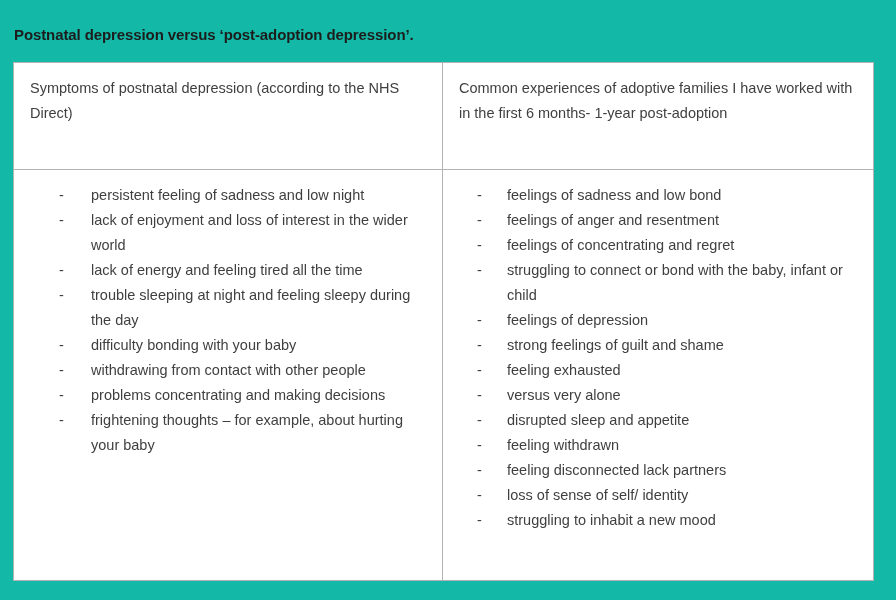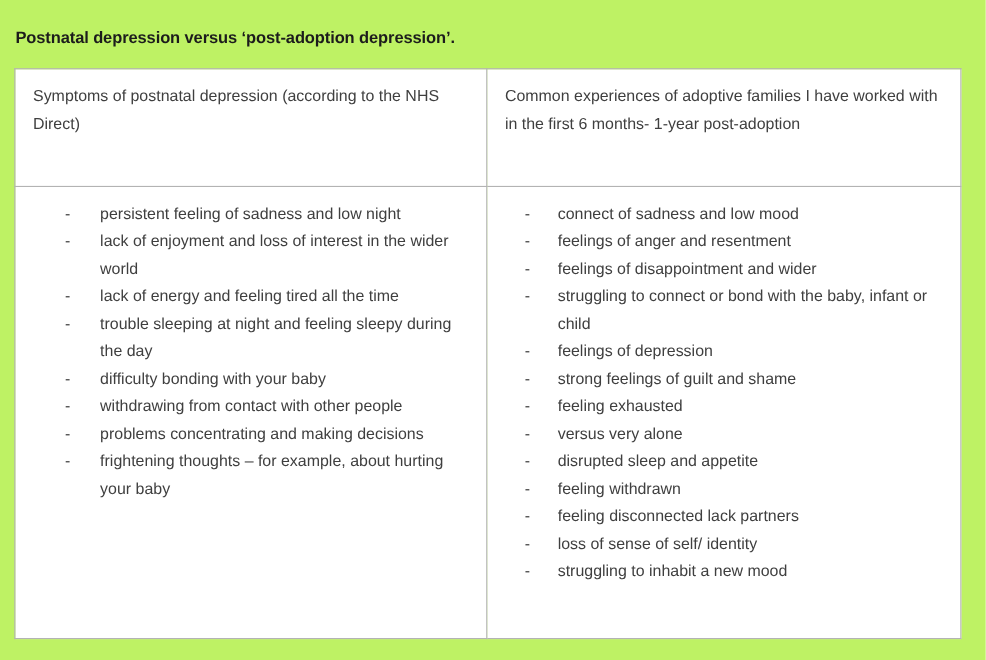--- a/index.html
+++ b/index.html
@@ -15,21 +15,21 @@
     overflow: hidden;
     position: relative;
   }
 
   .page {
     position: absolute;
     left: 0;
     top: 0;
     width: 896px;
     height: 600px;
-    background: #bef264;
+    background: #14b8a6;
   }
 
   .doc-title {
     position: absolute;
     left: 14px;
     top: 26px;
     font-size: 15px;
     font-weight: bold;
     color: #1c1c1c;
     letter-spacing: -0.1px;
@@ -122,23 +122,23 @@
               <li><span class="dash">-</span><span>lack of energy and feeling tired all the time</span></li>
               <li><span class="dash">-</span><span>trouble sleeping at night and feeling sleepy during the day</span></li>
               <li><span class="dash">-</span><span>difficulty bonding with your baby</span></li>
               <li><span class="dash">-</span><span>withdrawing from contact with other people</span></li>
               <li><span class="dash">-</span><span>problems concentrating and making decisions</span></li>
               <li><span class="dash">-</span><span>frightening thoughts – for example, about hurting your baby</span></li>
             </ul>
         </td>
         <td class="col-right body-cell">
           <ul class="items right-items">
-              <li><span class="dash">-</span><span>connect of sadness and low mood</span></li>
+              <li><span class="dash">-</span><span>feelings of sadness and low bond</span></li>
               <li><span class="dash">-</span><span>feelings of anger and resentment</span></li>
-              <li><span class="dash">-</span><span>feelings of disappointment and wider</span></li>
+              <li><span class="dash">-</span><span>feelings of concentrating and regret</span></li>
               <li><span class="dash">-</span><span>struggling to connect or bond with the baby, infant or child</span></li>
               <li><span class="dash">-</span><span>feelings of depression</span></li>
               <li><span class="dash">-</span><span>strong feelings of guilt and shame</span></li>
               <li><span class="dash">-</span><span>feeling exhausted</span></li>
               <li><span class="dash">-</span><span>versus very alone</span></li>
               <li><span class="dash">-</span><span>disrupted sleep and appetite</span></li>
               <li><span class="dash">-</span><span>feeling withdrawn</span></li>
               <li><span class="dash">-</span><span>feeling disconnected lack partners</span></li>
               <li><span class="dash">-</span><span>loss of sense of self/ identity</span></li>
               <li><span class="dash">-</span><span>struggling to inhabit a new mood</span></li>

